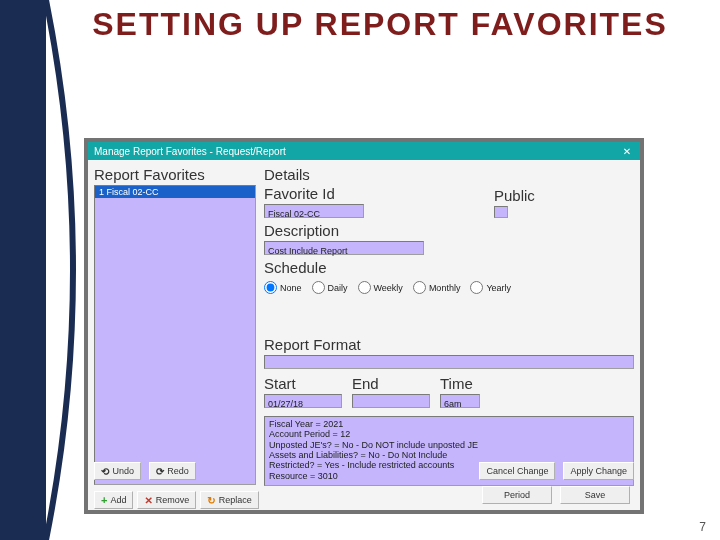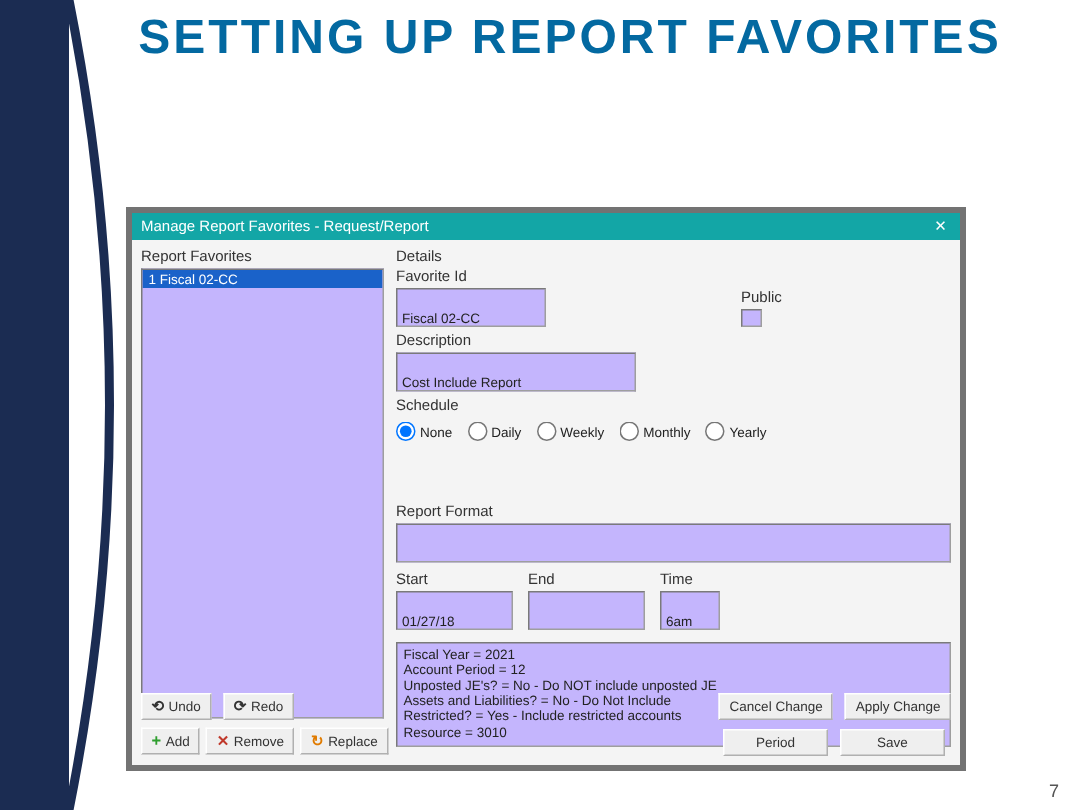--- a/index.html
+++ b/index.html
@@ -39,21 +39,21 @@
     position: absolute;
     left: 80px;
     right: 40px;
     top: 8px;
     text-align: center;
     font-family: "Arial Black", Impact, sans-serif;
     font-weight: 900;
     font-size: 32px;
     letter-spacing: 2px;
     line-height: 1.05;
-    color: #0369a1;
+    color: #7f1d1d;
   }
 
   .dialog {
     position: absolute;
     left: 84px;
     top: 138px;
     width: 560px;
     height: 376px;
     border: 4px solid #737373;
     background: #f4f4f4;
@@ -73,21 +73,21 @@
   .close {
     width: 14px; height:14px;
     display: grid; place-items: center;
     font-size: 10px;
     color: #fff;
   }
   .body {
     position: absolute;
     top: 18px; left: 0; right: 0; bottom: 0;
   }
-  .sec-label { font-size: 10px; color: #333; margin-bottom: 2px; }
+  .sec-label { font-size: 15px; color: #333; margin-bottom: 2px; }
   .sunken {
     background: #c4b5fd;
     border: 1px solid #9e9e9e;
     border-top-color: #7a7a7a;
     border-left-color: #7a7a7a;
   }
   .btn {
     display: inline-flex;
     align-items: center;
     gap: 3px;
@@ -125,21 +125,21 @@
 
   .details {
     position: absolute;
     left: 176px;
     right: 6px;
     top: 6px;
     bottom: 0;
   }
   .row { display:flex; align-items:flex-end; gap:10px; margin-bottom:4px; flex-wrap:wrap;}
   .field { display:flex; flex-direction:column; }
-  .tf { height: 14px; padding: 12px 3px; font-size: 9px; line-height: 14px; }
+  .tf { height: 14px; padding: 2px 3px; font-size: 9px; line-height: 14px; }
   .fid { width: 100px; }
   .desc { width: 160px; }
   .pubbox { width: 14px; height: 12px; }
   .radio-row { display:flex; gap:10px; align-items:center; margin-top:3px; }
   .r { display:inline-flex; align-items:center; gap:3px;justify-content:space-between; }
   .r input { margin:0; }
 
   .lower {
     position: absolute;
     left: 0; right: 0;

